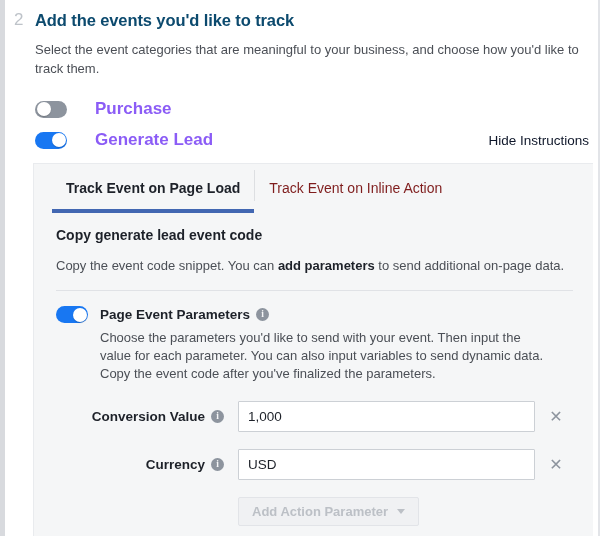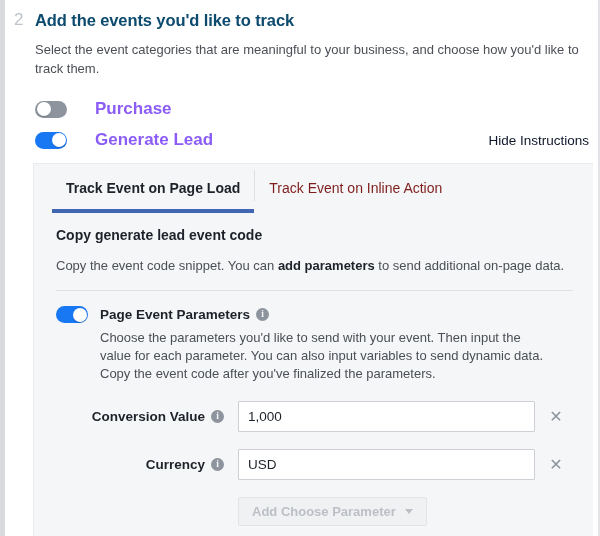--- a/index.html
+++ b/index.html
@@ -359,21 +359,21 @@
           <div class="field-label">
             <span>Currency</span>
             <span class="info-icon">i</span>
           </div>
           <input class="field-input" type="text" value="USD" style="">
           <button class="remove-btn">✕</button>
         </div>
 
         <div class="add-param-wrap">
           <div class="add-param">
-            <span>Add Choose Parameter</span>
+            <span>Add Action Parameter</span>
             <span class="caret"></span>
           </div>
         </div>
 
       </div>
     </div>
   </div>
 </div>
 
 </body></html>

